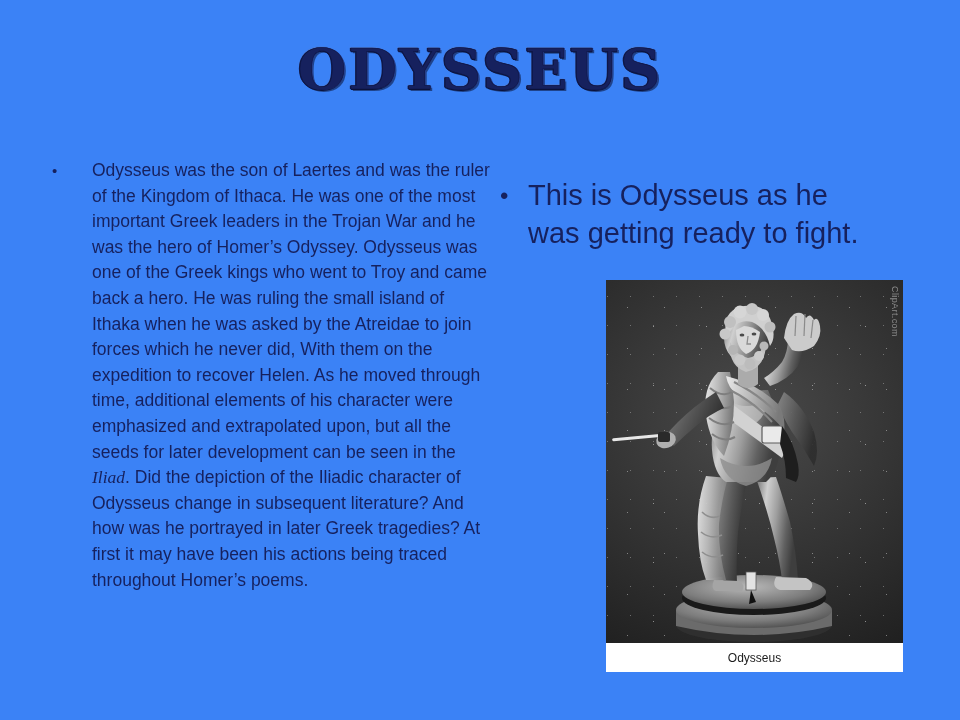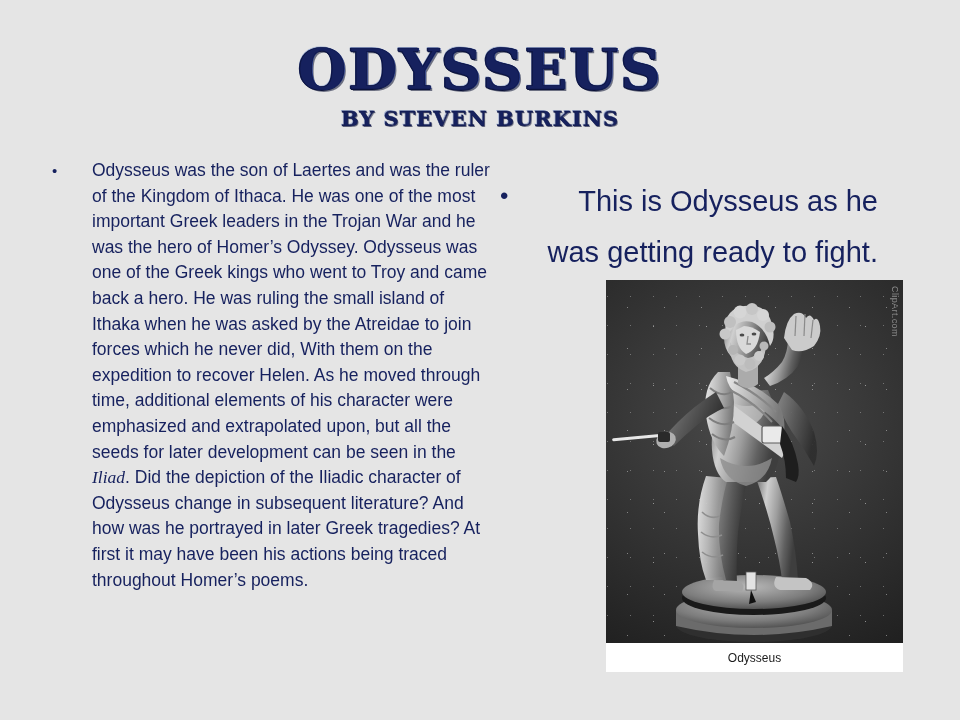--- a/index.html
+++ b/index.html
@@ -107,23 +107,22 @@
     top: 176px;
     width: 400px;
   }
   #right-column .bullet-dot {
     font-size: 24px;
     margin-top: 8px;
     width: 28px;
   }
   #right-column .bullet-text {
     font-size: 29px;
-    line-height: 51px;
+    line-height: 38px;
     width: 350px;
-    text-align: right;
   }
 
   
   #picture-frame {
     position: absolute;
     left: 606px;
     top: 280px;
     width: 297px;
     height: 392px;
     background: #0a0a0a;
@@ -188,25 +187,24 @@
 
   #photo-caption {
     font-size: 12px;
     color: #1b1b1b;
     font-family: "Liberation Sans", sans-serif;
   }
 </style>
 </head>
 <body>
 
-<div id="slide" style="background: #e5e5e5;">
+<div id="slide" style="background: #3b82f6;">
 
   <div id="title-area">
     <h1 id="slide-title">ODYSSEUS</h1>
-    <h2 id="slide-subtitle">BY STEVEN BURKINS</h2>
   </div>
 
   <div id="left-column" class="bullet-block">
     <span class="bullet-dot">•</span>
     <div class="bullet-text"><span>Odysseus was the son of Laertes and was the ruler of the Kingdom of Ithaca.  He was one of the most important Greek leaders in the Trojan War and he was the hero of Homer’s Odyssey.  Odysseus was one of the Greek kings who went to Troy and came back a hero. He was ruling the small island of Ithaka when he was asked by the Atreidae to join forces which he never did, With them on the expedition to recover Helen.  As he moved through time, additional elements of his character were emphasized and extrapolated upon, but all the seeds for later development can be seen in the </span><span class="work-title">Iliad</span><span>. Did the depiction of the Iliadic character of Odysseus change in subsequent literature? And how was he portrayed in later Greek tragedies? At first it may have been his actions being traced throughout  Homer’s poems.</span></div>
   </div>
 
   <div id="right-column" class="bullet-block">
     <span class="bullet-dot">•</span>
     <div class="bullet-text">This is Odysseus as he was getting ready to fight.</div>

